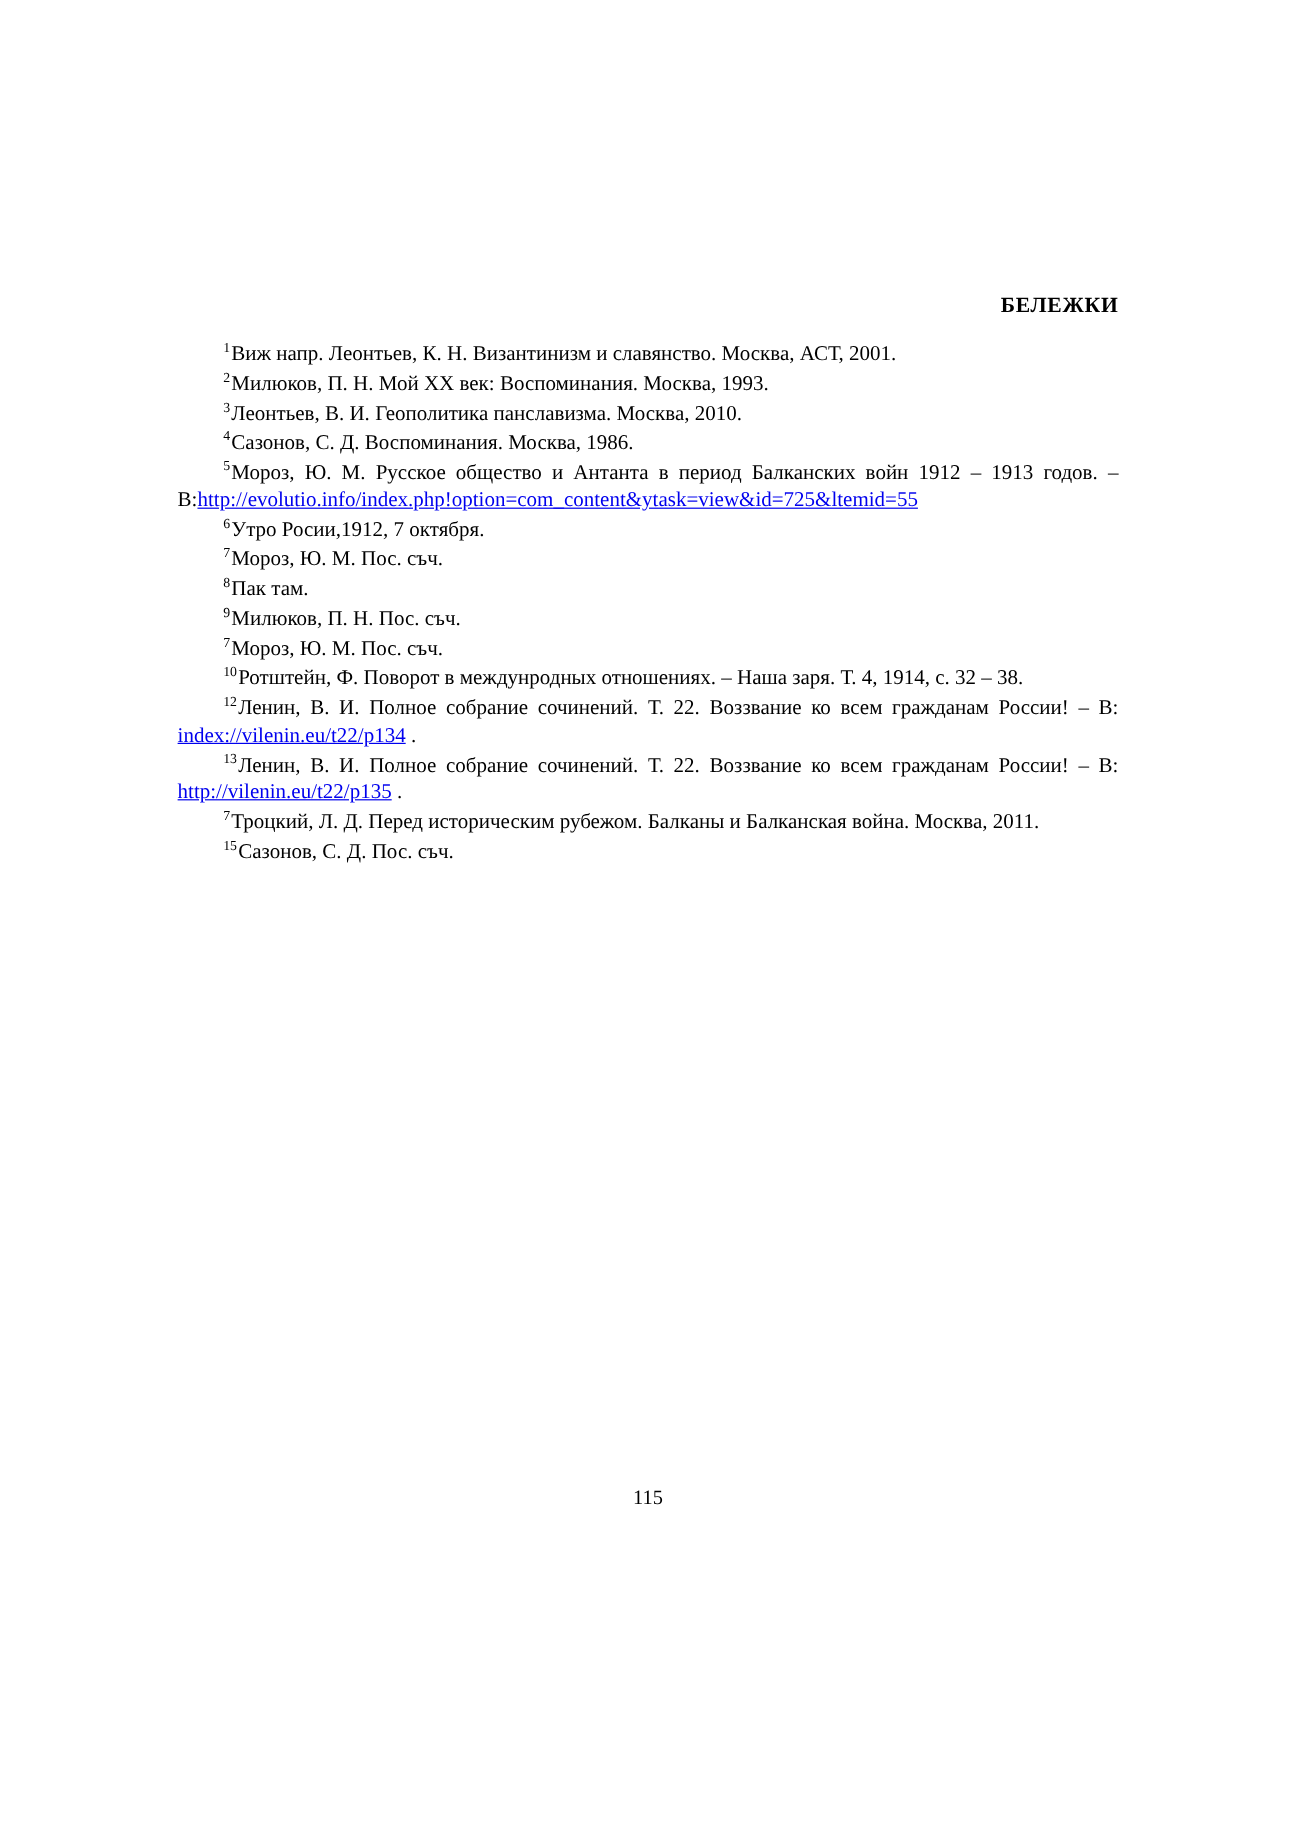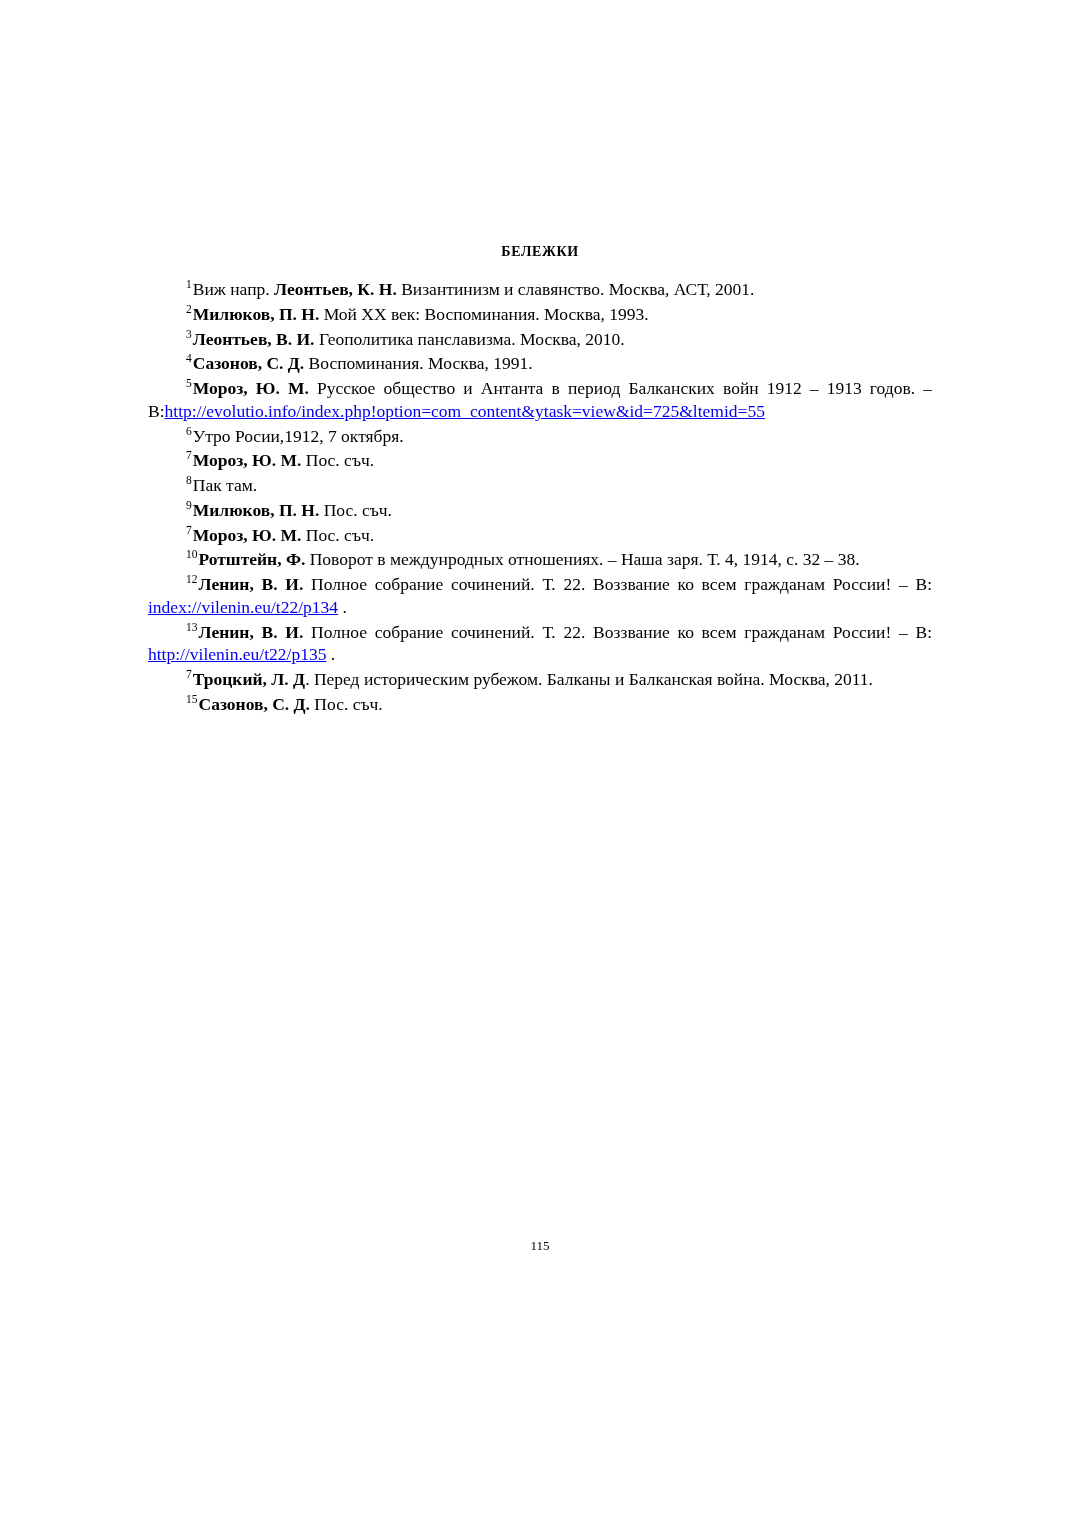--- a/index.html
+++ b/index.html
@@ -22,56 +22,56 @@
     height: 1528px;
     background: #ffffff;
   }
   .content {
     position: absolute;
     left: 148px;
     top: 244px;
     width: 784px;
   }
   .doc-title {
-    text-align: center;
+    text-align: right;
     font-weight: bold;
-    font-size: 14px;
+    font-size: 18px;
     letter-spacing: 0.6px;
     margin: 0 0 18px 0;
   }
   .notes {
     font-size: 17.5px;
     line-height: 1.30;
   }
   .note {
     margin: 0 0 2px 0;
     text-indent: 38px;
     text-align: justify;
   }
   sup.num {
     font-size: 11.5px;
     vertical-align: super;
     line-height: 0;
     margin-right: 1px;
   }
   b.author {
-    font-weight: bold;
+    font-weight: normal;
   }
   .u {
   }
   .wide {
     word-spacing: 2px;
   }
   .pageno {
     position: absolute;
     left: 0;
     top: 1238px;
     width: 1080px;
     text-align: center;
-    font-size: 13px;
+    font-size: 17px;
   }
 </style>
 </head>
 <body>
 
 <div class="page">
 
   <div class="content">
 
     <h1 class="doc-title">БЕЛЕЖКИ</h1>
@@ -84,21 +84,21 @@
 
       <p class="note">
         <sup class="num">2</sup><span></span><b class="author">Милюков, П. Н.</b><span> Мой XX век: Воспоминания. Москва, 1993.</span>
       </p>
 
       <p class="note">
         <sup class="num">3</sup><span></span><b class="author">Леонтьев, В. И.</b><span> Геополитика панславизма. Москва, 2010.</span>
       </p>
 
       <p class="note">
-        <sup class="num">4</sup><span></span><b class="author">Сазонов, С. Д.</b><span> Воспоминания. Москва, 1991.</span>
+        <sup class="num">4</sup><span></span><b class="author">Сазонов, С. Д.</b><span> Воспоминания. Москва, 1986.</span>
       </p>
 
       <p class="note wide">
         <sup class="num">5</sup><b class="author">Мороз, Ю. М.</b><span> Русское общество и Антанта в период Балканских войн 1912 – 1913 годов.  –  В:</span><a class="u" href="#">http://evolutio.info/index.php!option=com_content&amp;ytask=view&amp;id=725&amp;ltemid=55</a>
       </p>
 
       <p class="note">
         <sup class="num">6</sup><span>Утро Росии,1912, 7 октября.</span>
       </p>
 

